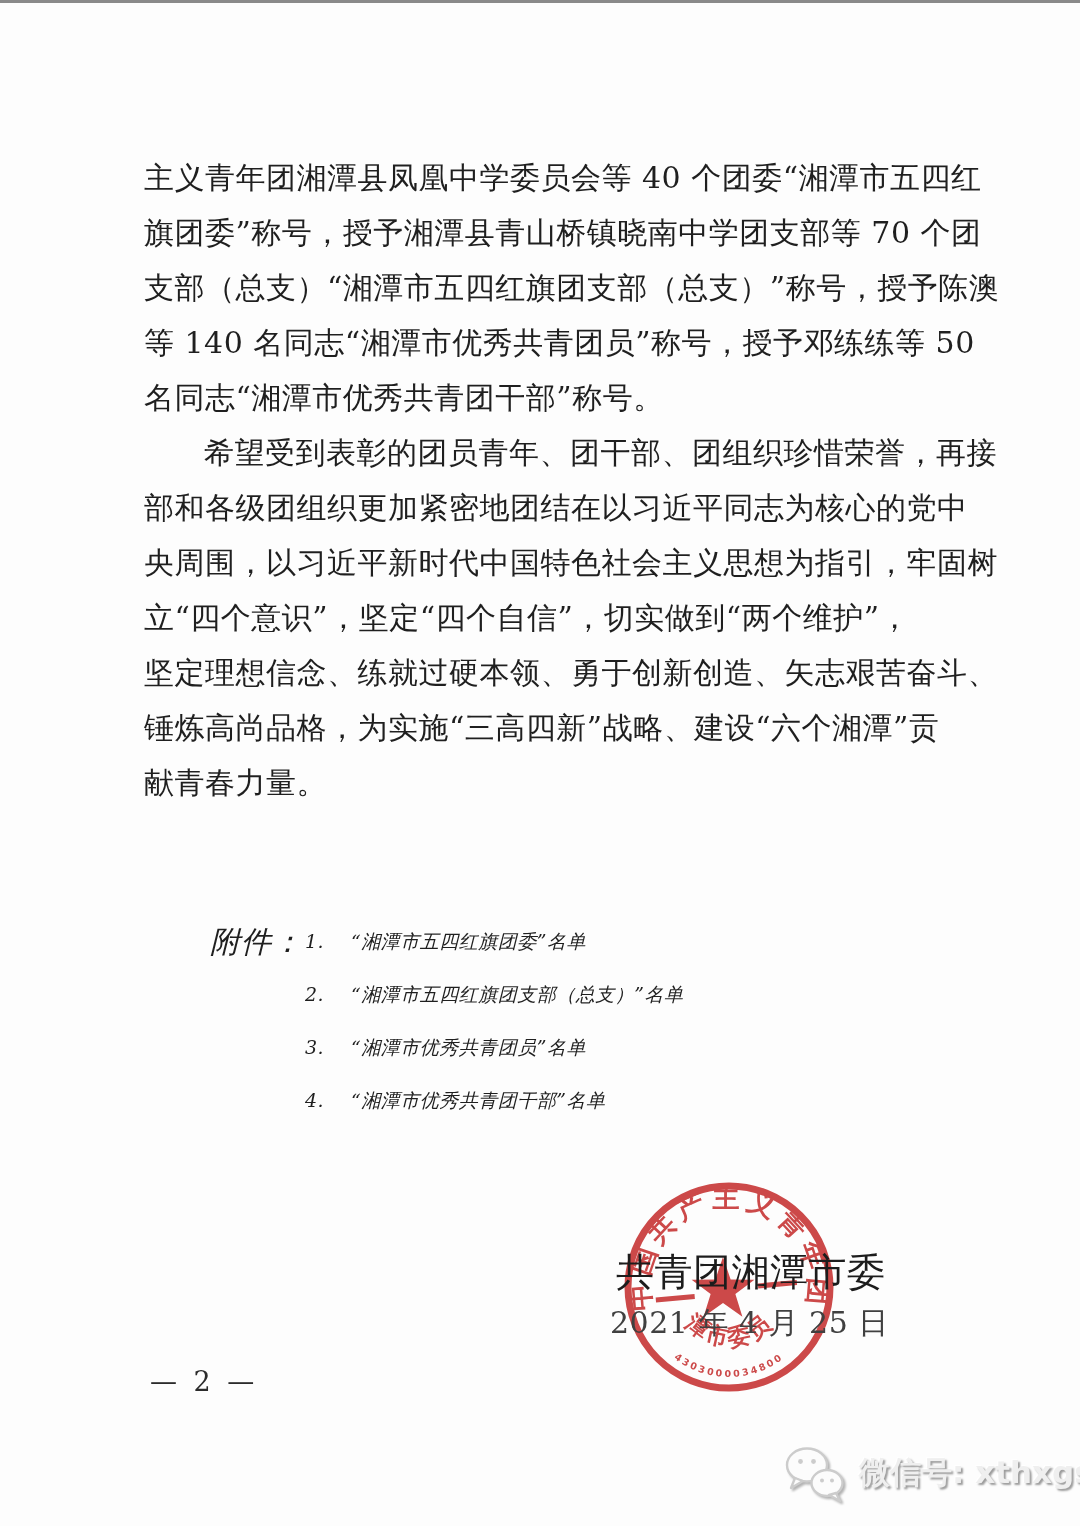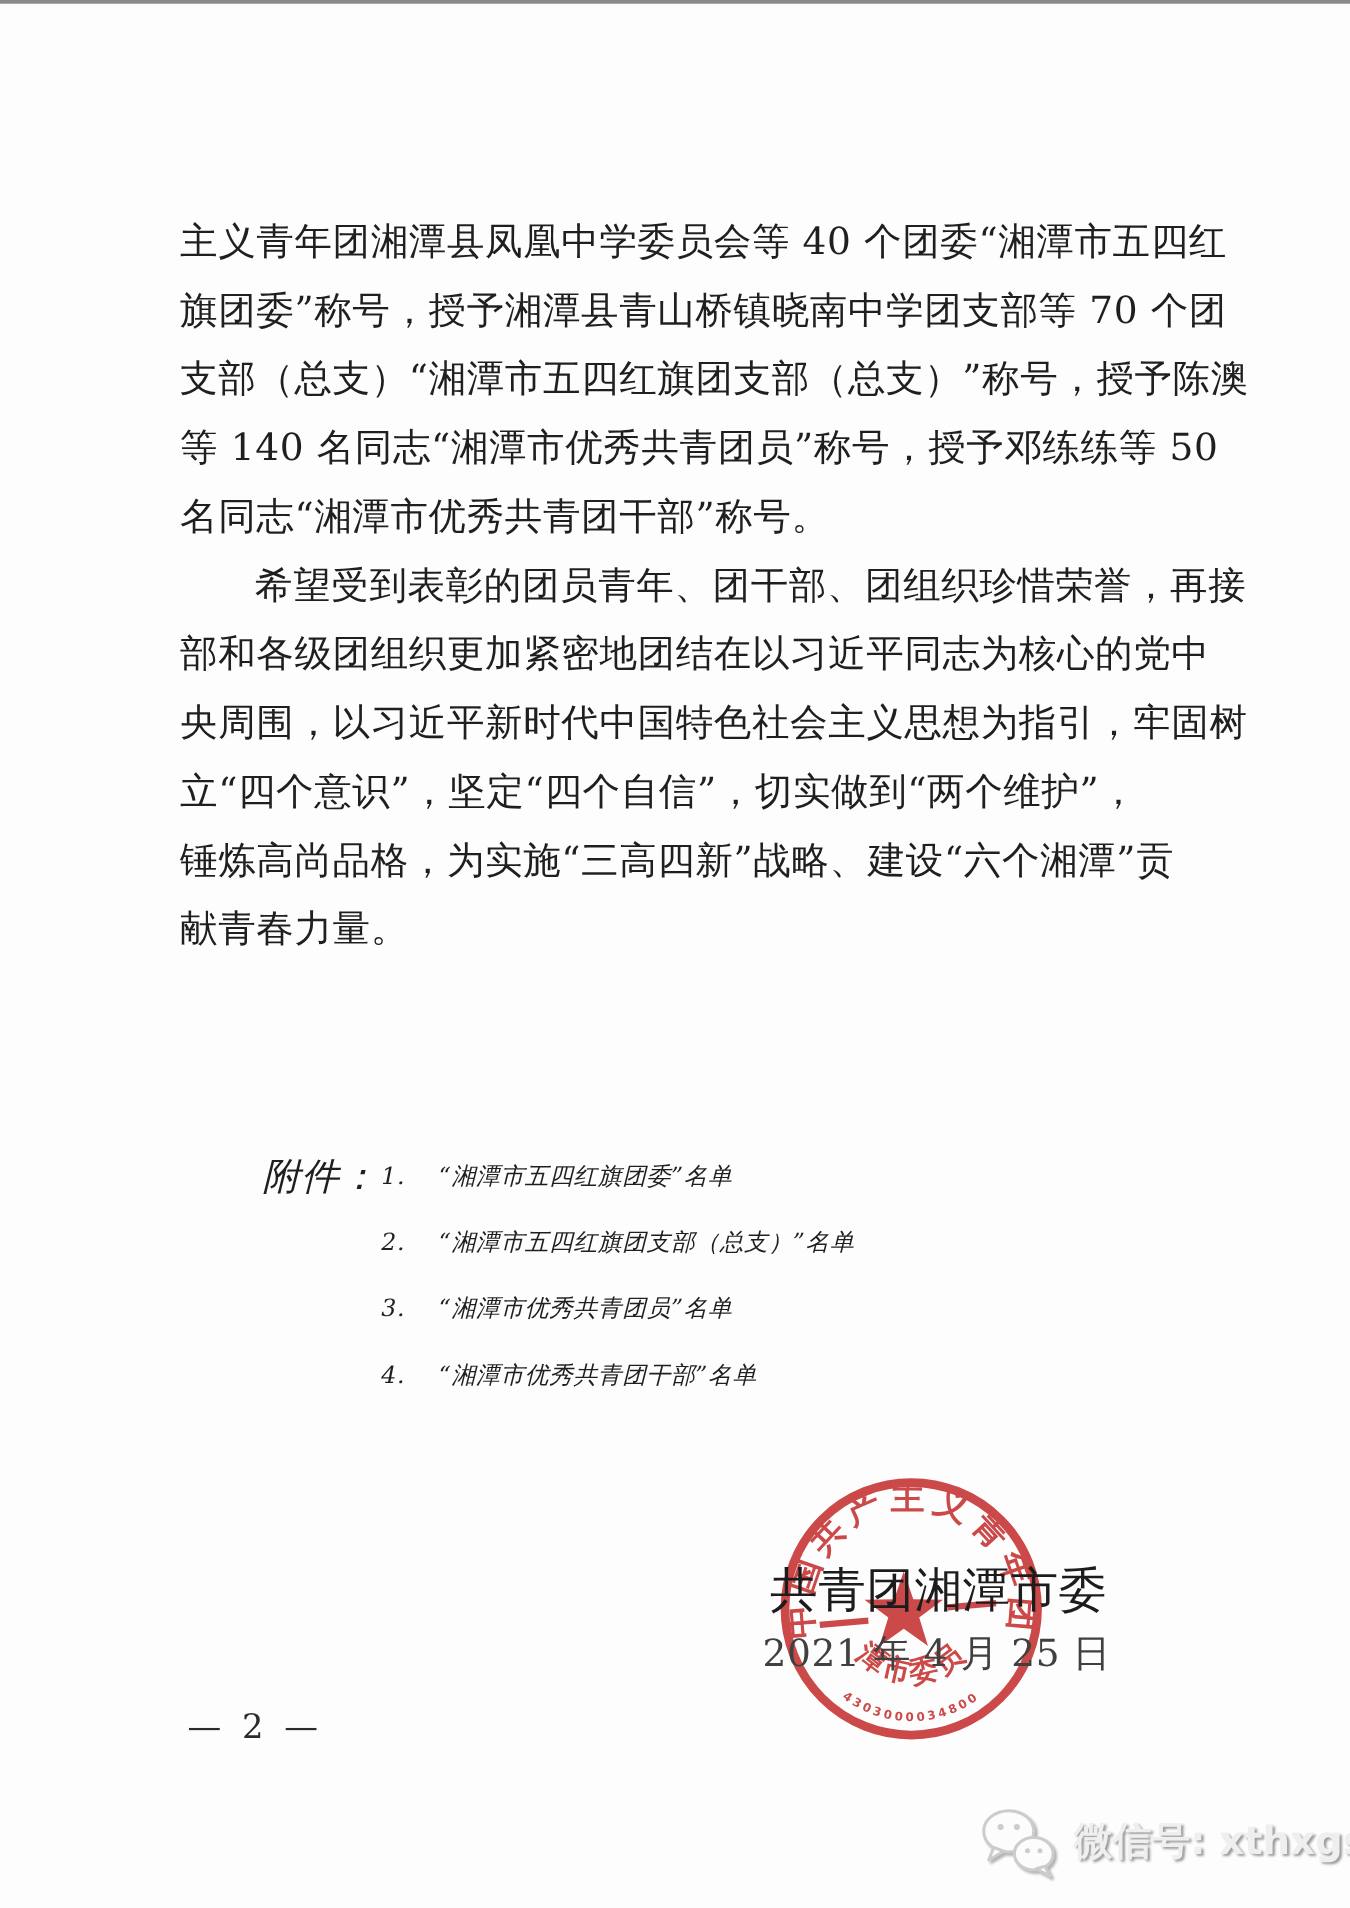--- a/index.html
+++ b/index.html
@@ -11,21 +11,21 @@
     color: #1f1f1f;
     overflow: hidden;
   }
   .top-line {
     position: absolute; left: 0; top: 0;
     width: 1080px; height: 3px;
     background: #8a8a8a;
   }
   
   .doc-body {
-    position: absolute; left: 144px; top: 166px;
+    position: absolute; left: 144px; top: 150px;
     width: 810px;
   }
   .doc-line {
     height: 55px; line-height: 55px;
     font-size: 30px; letter-spacing: 0.5px;
     white-space: nowrap;
   }
   .doc-line.indent { padding-left: 60px; }
   
   .attachments {
@@ -93,20 +93,21 @@
 <div class="doc-body">
   <div class="doc-line">主义青年团湘潭县凤凰中学委员会等 40 个团委“湘潭市五四红</div>
   <div class="doc-line">旗团委”称号，授予湘潭县青山桥镇晓南中学团支部等 70 个团</div>
   <div class="doc-line">支部（总支）“湘潭市五四红旗团支部（总支）”称号，授予陈澳</div>
   <div class="doc-line">等 140 名同志“湘潭市优秀共青团员”称号，授予邓练练等 50</div>
   <div class="doc-line">名同志“湘潭市优秀共青团干部”称号。</div>
   <div class="doc-line indent">希望受到表彰的团员青年、团干部、团组织珍惜荣誉，再接</div>
   <div class="doc-line">部和各级团组织更加紧密地团结在以习近平同志为核心的党中</div>
   <div class="doc-line">央周围，以习近平新时代中国特色社会主义思想为指引，牢固树</div>
   <div class="doc-line">立“四个意识”，坚定“四个自信”，切实做到“两个维护”，</div>
+  <div class="doc-line">坚定理想信念、练就过硬本领、勇于创新创造、矢志艰苦奋斗、</div>
   <div class="doc-line">锤炼高尚品格，为实施“三高四新”战略、建设“六个湘潭”贡</div>
   <div class="doc-line">献青春力量。</div>
 </div>
 
 <div class="attachments">
   <div class="att-label">附件：</div>
   <div class="att-row">
     <span class="att-num">1.</span><span>“湘潭市五四红旗团委”名单</span>
   </div>
   <div class="att-row">

